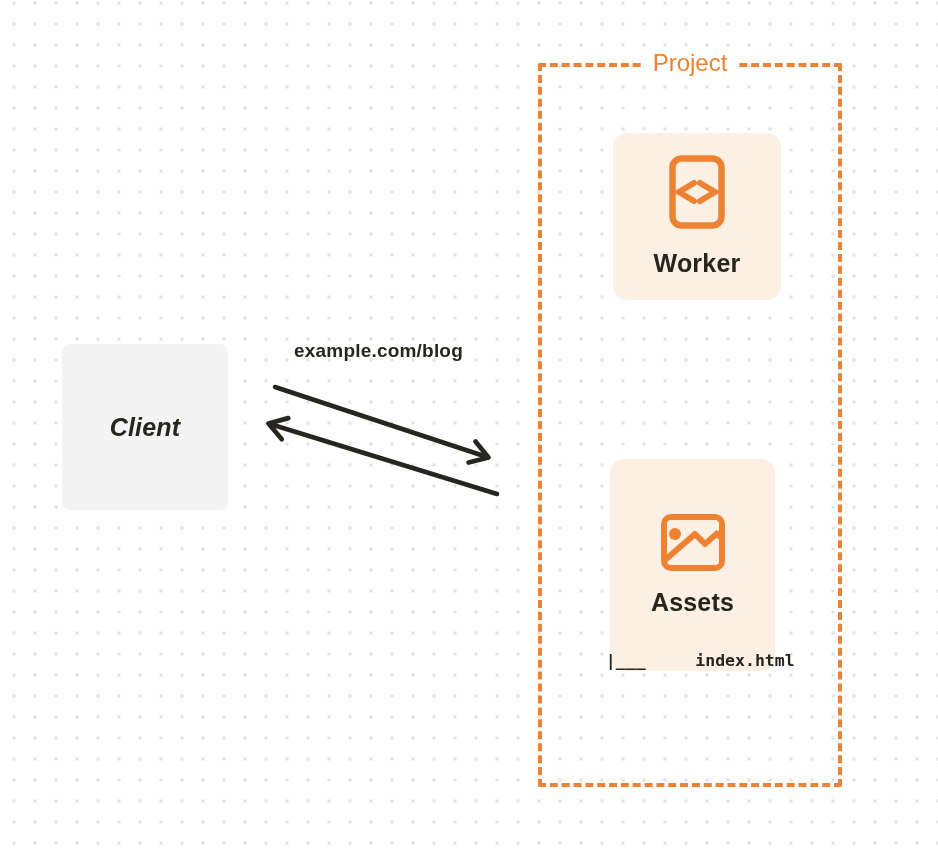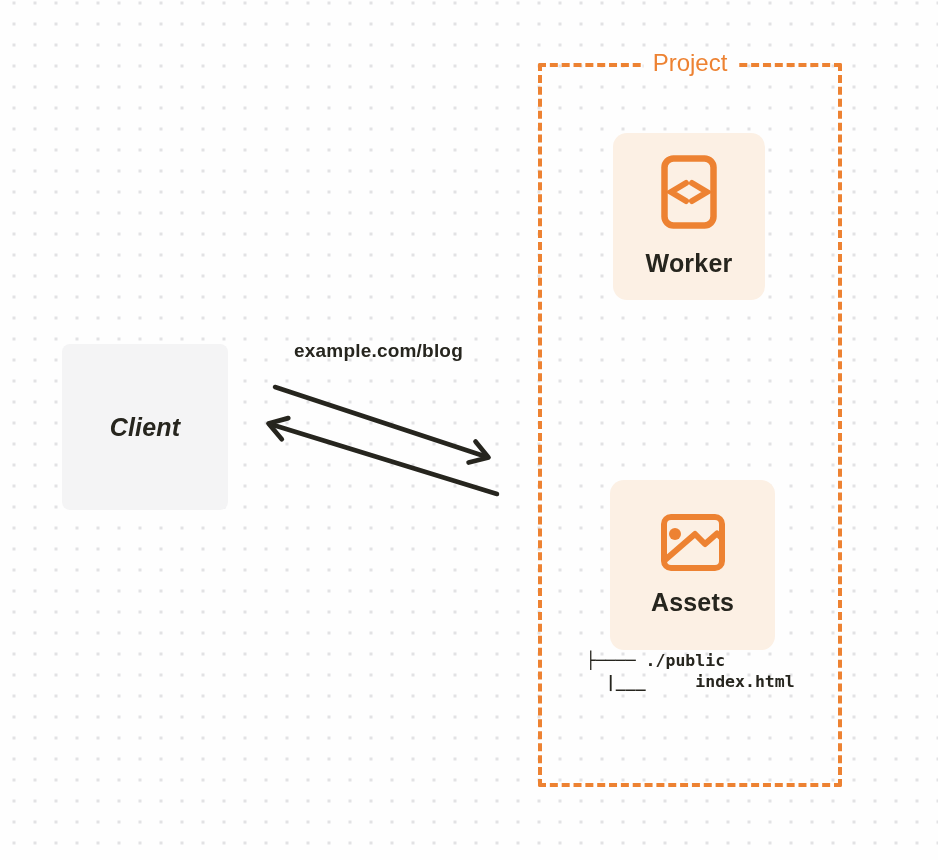--- a/index.html
+++ b/index.html
@@ -87,22 +87,22 @@
   
   .card {
     position: absolute;
     background: var(--card);
     border-radius: 14px;
     display: flex;
     flex-direction: column;
     align-items: center;
     justify-content: center;
   }
-  #worker-card { left: 71px; top: 66px; width: 152px; height: 167px; gap: 20px; }
-  #assets-card { left: 68px; top: 413px; width: 165px; height: 170px; gap: 17px; }
+  #worker-card { left: 71px; top: 66px; width: 168px; height: 167px; gap: 20px; }
+  #assets-card { left: 68px; top: 392px; width: 165px; height: 212px; gap: 17px; }
   .icon { display: block; }
   .icon .stroke {
     stroke: var(--accent);
     fill: none;
   }
   .icon .fill { fill: var(--accent); }
 
   
   #file-tree {
     position: absolute;
@@ -151,18 +151,17 @@
     <div class="card" id="assets-card">
       <svg class="icon" width="64" height="57" viewBox="0 0 64 57">
         <rect class="stroke" x="3" y="3" width="58" height="51" rx="7" stroke-width="6"></rect>
         <circle class="fill" cx="14" cy="20" r="6"></circle>
         <path class="stroke" d="M4 46 L34 20 L44 30 L56 19.5 L61 24.5" stroke-width="6" stroke-linecap="round" stroke-linejoin="round"></path>
       </svg>
       <div class="node-label">Assets</div>
     </div>
 
     <div id="file-tree">
-      <div class="tree-line">├──── ./public</div>
       <div class="tree-line">  |___     index.html</div>
     </div>
   </div>
 
 </div>
 
 </body></html>

